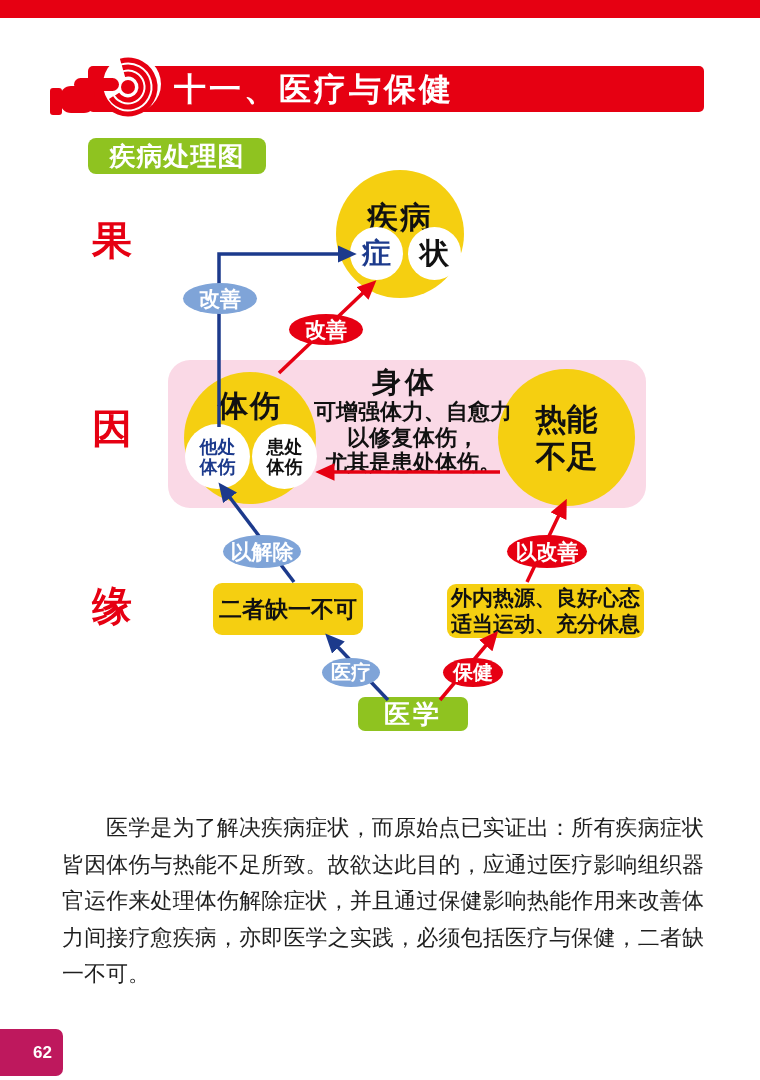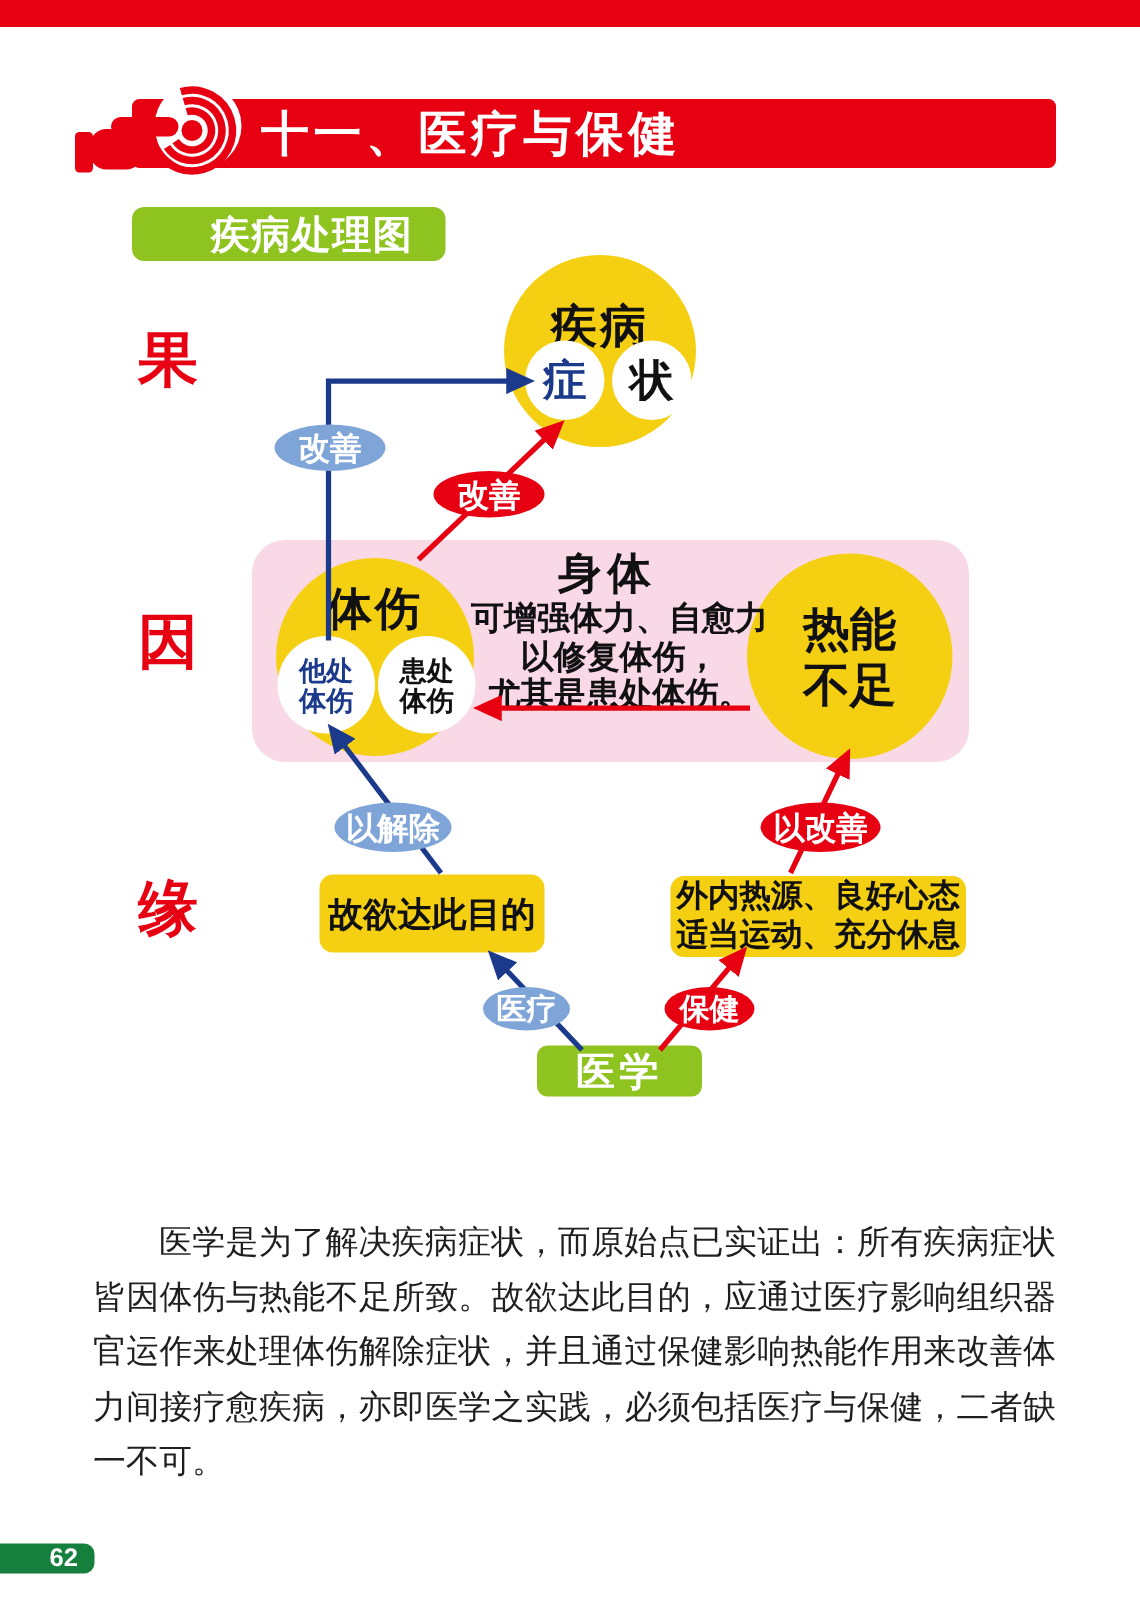--- a/index.html
+++ b/index.html
@@ -6,21 +6,21 @@
   body{font-family:"Liberation Sans","DejaVu Sans",sans-serif;}
   #page{position:relative;width:760px;height:1080px;background:#fff;overflow:hidden;}
   .abs{position:absolute;}
   
   .top-bar{left:0;top:0;width:760px;height:18px;background:#E60012;}
   .banner{left:88px;top:66px;width:616px;height:46px;background:#E60012;border-radius:5px;}
   .banner-title{position:absolute;left:86px;top:0;height:34px;line-height:46px;
     color:#fff;font-size:32px;font-weight:bold;letter-spacing:3px;white-space:nowrap;}
   .hero-icon{left:48px;top:50px;width:114px;height:72px;}
   .tag{left:88px;top:138px;width:178px;height:36px;background:#8FC320;border-radius:8px;
-    display:flex;align-items:center;justify-content:center;color:#fff;font-size:26px;font-weight:bold;letter-spacing:1px;padding-left:31px;}
+    display:flex;align-items:center;justify-content:center;color:#fff;font-size:26px;font-weight:bold;letter-spacing:1px;}
   
   .row-label{color:#E60012;font-size:40px;font-weight:bold;line-height:1;}
   .lbl-effect{left:92px;top:220px;}
   .lbl-cause{left:92px;top:408px;}
   .lbl-condition{left:92px;top:586px;}
   
   .ycircle{background:#F5CF11;border-radius:50%;}
   .disease-circle{left:336px;top:170px;width:128px;height:128px;text-align:center;}
   .disease-title{margin-top:27px;font-size:31px;font-weight:bold;color:#111;letter-spacing:2px;}
   .wcircle{background:#fff;border-radius:50%;display:flex;align-items:center;justify-content:center;
@@ -60,21 +60,21 @@
   .box-medicine{left:358px;top:697px;width:110px;height:34px;background:#8FC320;border-radius:7px;
     display:flex;align-items:center;justify-content:center;font-size:26px;font-weight:bold;
     color:#fff;letter-spacing:3px;}
   .arrow-layer{left:0;top:0;width:760px;height:760px;z-index:3;pointer-events:none;}
   .shape{z-index:2;}
   .bg{z-index:1;}
   
   .section-heading{left:80px;top:744px;font-size:23px;font-weight:bold;color:#E60012;letter-spacing:1px;}
   .paragraph{left:62px;top:810px;width:642px;font-size:22px;line-height:36.6px;color:#1f1f1f;
     text-indent:2em;text-align:justify;font-weight:500;}
-  .page-badge{left:0;top:1029px;width:63px;height:20px;background:#15803d;border-radius:0 7px 7px 0;
+  .page-badge{left:0;top:1029px;width:63px;height:47px;background:#be185d;border-radius:0 7px 7px 0;
     display:flex;align-items:center;justify-content:center;padding-left:22px;box-sizing:border-box;
     color:#fff;font-size:17px;font-weight:bold;}
 </style>
 </head>
 <body>
 
 <div id="page">
 
   <div class="abs top-bar"></div>
 
@@ -117,21 +117,21 @@
 以修复体伤，
 尤其是患处体伤。</div>
 
   <div class="abs wcircle circ-zheng shape">症</div>
   <div class="abs wcircle circ-zhuang shape">状</div>
   <div class="abs wcircle circ-other shape">他处
 体伤</div>
   <div class="abs wcircle circ-affected shape">患处
 体伤</div>
 
-  <div class="abs box-press shape">故欲达此目的</div>
+  <div class="abs box-press shape">二者缺一不可</div>
   <div class="abs box-care shape">外内热源、良好心态
 适当运动、充分休息</div>
   <div class="abs box-medicine shape">医学</div>
 
   <svg class="abs arrow-layer" viewBox="0 0 760 760" xmlns="http://www.w3.org/2000/svg">
     <defs>
       <marker id="ab" markerWidth="5.5" markerHeight="5" refX="1" refY="2.5" orient="auto">
         <path d="M0 0 L5.5 2.5 L0 5 Z" fill="#1C3A8C"></path>
       </marker>
       <marker id="ar" markerWidth="5.5" markerHeight="5" refX="1" refY="2.5" orient="auto">

